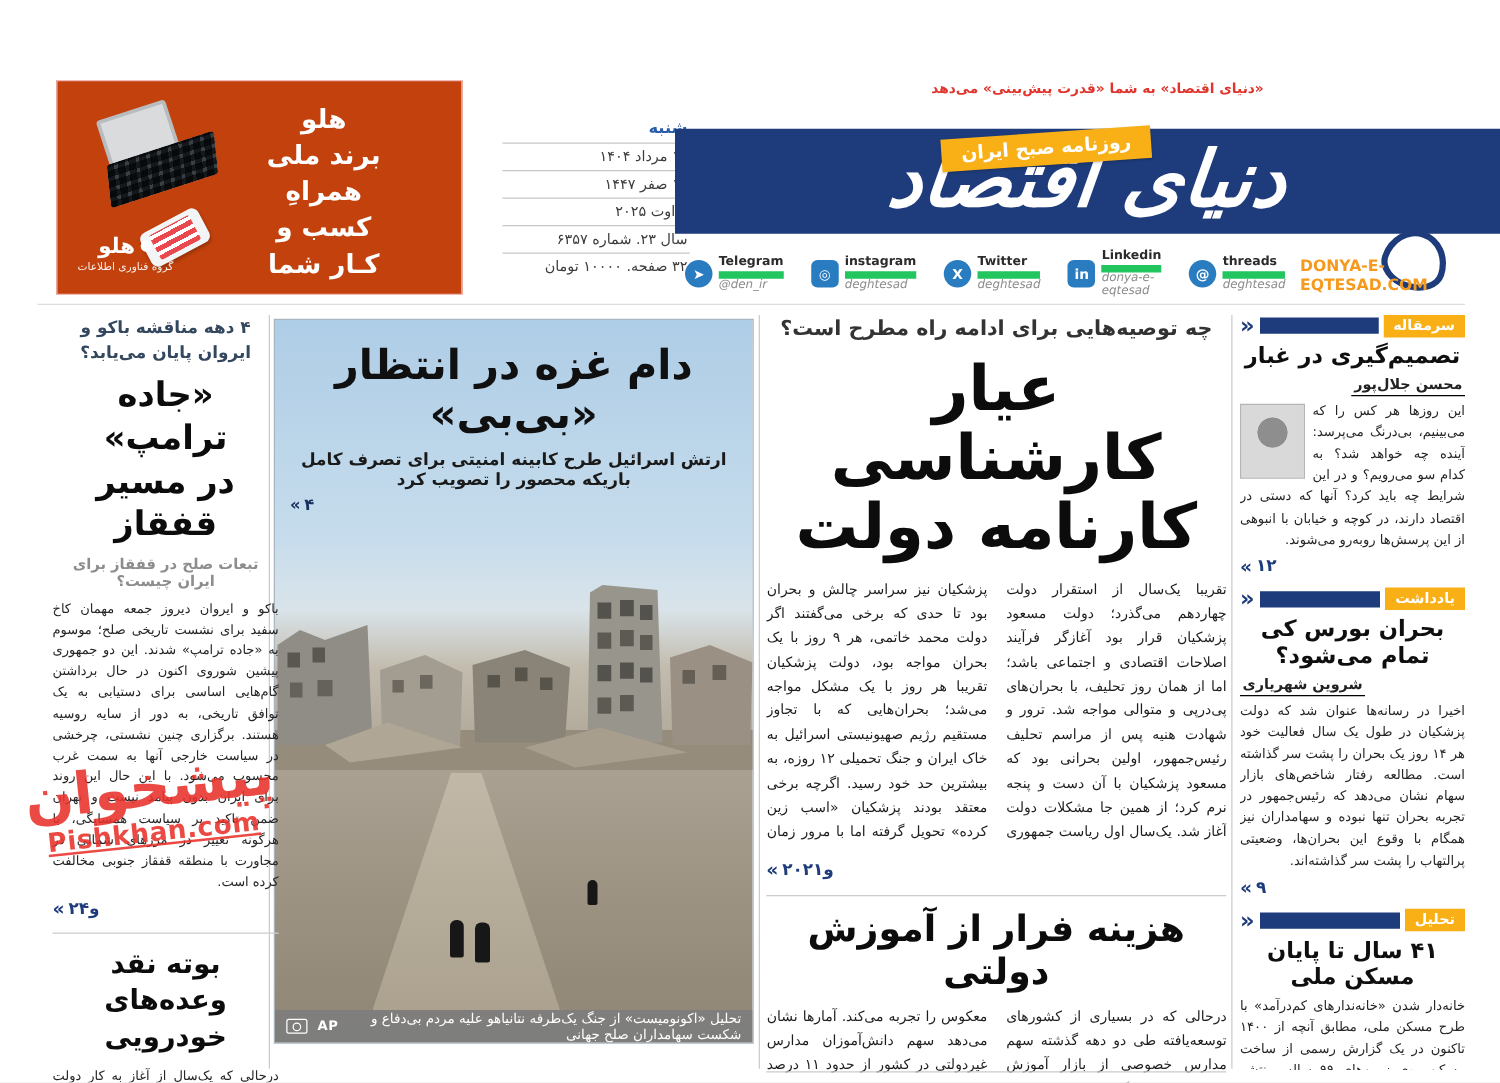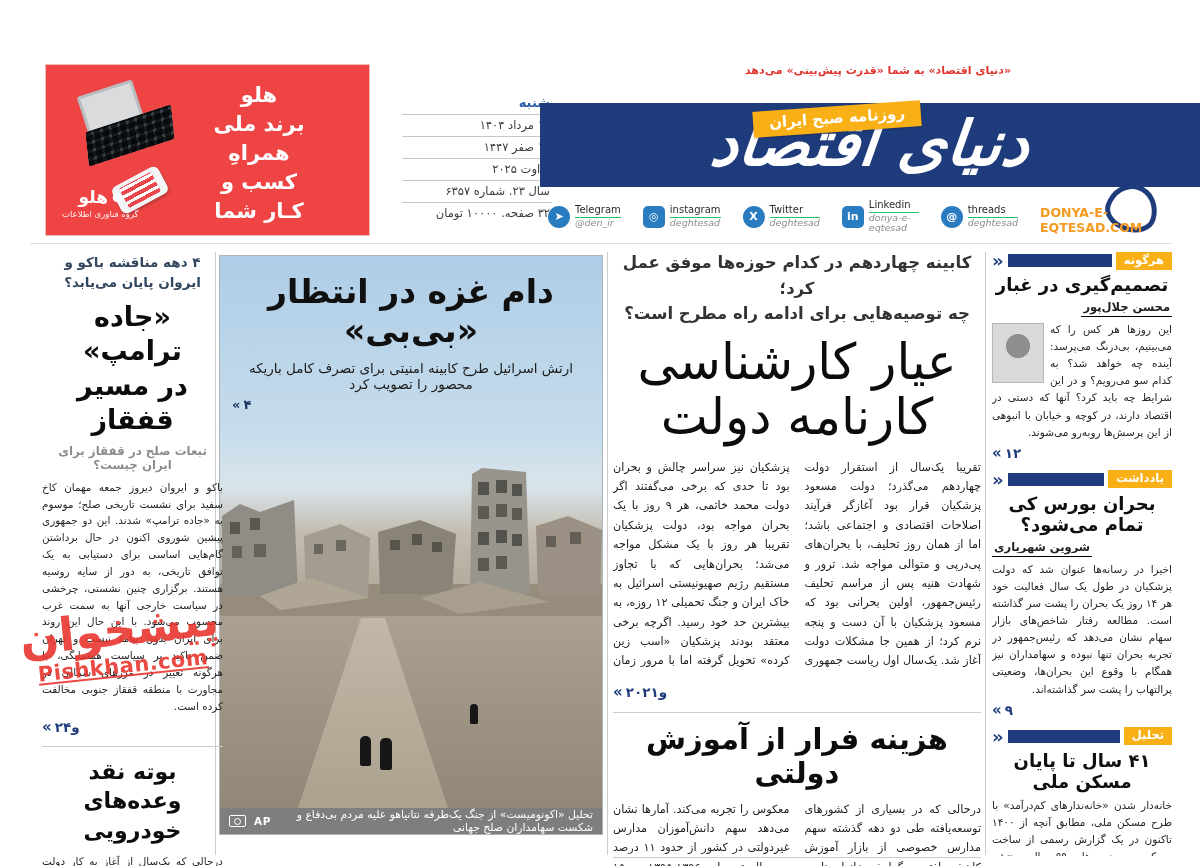--- a/index.html
+++ b/index.html
@@ -1,21 +1,21 @@
 <!DOCTYPE html>
 <html lang="fa" dir="rtl"><head>
 <meta charset="utf-8">
 <style>
   * { margin:0; padding:0; box-sizing:border-box; }
   html,body { background:#e9e9e9; }
   body { font-family:"DejaVu Sans","Liberation Sans",sans-serif; }
   .page { position:relative; width:1200px; height:866px; background:#fff; overflow:hidden; direction:rtl; margin:0 auto; }
 
   
-  .ad { position:absolute; left:45px; top:64px; width:325px; height:172px; background:#ef4444; border:1px solid #f0b9ba; overflow:hidden; }
+  .ad { position:absolute; left:45px; top:64px; width:325px; height:172px; background:#c2410c; border:1px solid #f0b9ba; overflow:hidden; }
   .ad-text { position:absolute; right:34px; top:16px; width:152px; text-align:center; color:#fff; font-weight:bold; font-size:21px; line-height:1.38; }
   .laptop { position:absolute; left:34px; top:18px; width:92px; height:74px; transform:rotate(-18deg); }
   .laptop .scr { position:absolute; left:6px; top:0; width:58px; height:40px; background:#d9dbdd; border:3px solid #b9bcbf; border-radius:3px; }
   .laptop .kbd { position:absolute; left:0; top:36px; width:90px; height:34px; background:#9aa0a5; border-radius:3px;
                  background-image:repeating-linear-gradient(90deg,#3a3d40 0 6px,#9aa0a5 6px 9px),repeating-linear-gradient(0deg,#3a3d40 0 5px,#9aa0a5 5px 8px); background-blend-mode:multiply; transform:skewX(-12deg); }
   .phone { position:absolute; left:68px; bottom:30px; width:52px; height:30px; background:#f3f4f5; border-radius:6px; transform:rotate(-28deg); box-shadow:0 2px 3px rgba(0,0,0,.25); }
   .phone::after { content:""; position:absolute; inset:4px 8px; background:repeating-linear-gradient(0deg,#e9494e 0 4px,#fff 4px 7px); border-radius:2px; }
   .ad-brand { position:absolute; left:16px; bottom:16px; text-align:center; color:#fff; direction:rtl; }
   .ad-brand .b1 { font-size:17px; font-weight:900; }
   .ad-brand .b1::before { content:"⬤"; font-size:9px; color:#fff; margin-left:4px; vertical-align:3px; }
@@ -31,49 +31,49 @@
   .slogan { position:absolute; left:742px; top:64px; width:272px; text-align:center; color:#e0342d; font-weight:bold; font-size:11px; }
   .badge { position:absolute; left:753px; top:106px; background:#f9b016; color:#fff; font-weight:bold; font-size:15px; padding:3px 16px 5px; transform:rotate(-4deg); z-index:3; box-shadow:0 1px 2px rgba(0,0,0,.2); }
   .swash { position:absolute; left:1106px; top:184px; width:52px; height:48px; border:5px solid #1e3c7b; border-radius:50% 50% 50% 50%/60% 60% 40% 40%; transform:rotate(18deg); background:#fff; }
   .website { position:absolute; left:1040px; top:205px; color:#f59a1e; font-weight:bold; font-size:12.5px; direction:ltr; z-index:4; background:rgba(255,255,255,.0); }
 
   .social { position:absolute; left:548px; top:199px; width:470px; direction:ltr; display:flex; gap:22px; z-index:2; }
   .soc { display:flex; gap:5px; align-items:center; }
   .soc .ic { width:22px; height:22px; border-radius:50%; background:#2a7cc0; color:#fff; font-size:11px; font-weight:bold; display:flex; align-items:center; justify-content:center; flex:none; font-family:"DejaVu Sans",sans-serif; }
   .soc .ic.sq { border-radius:5px; }
   .soc .tx { line-height:1.15; }
-  .soc .nm { font-size:10px; font-weight:normal; color:#2b2b2b; border-bottom:1px solid #22c55e; padding-bottom:1px; }
+  .soc .nm { font-size:10px; font-weight:bold; color:#2b2b2b; border-bottom:6px solid #22c55e; padding-bottom:1px; }
   .soc .hd { font-size:9.5px; color:#8b8b8b;font-style:italic; }
 
   .hline-top { position:absolute; left:30px; width:1142px; top:243px; border-top:1px solid #ddd; }
   .vdiv { position:absolute; top:252px; height:603px; width:1px; background:#ccc; }
 
   
   .photo { position:absolute; left:219px; top:255px; width:384px; height:580px; border:1px solid #a9b6c0;
            background:linear-gradient(180deg,#aecde6 0%,#c6dcec 30%,#d9e4ea 40%,#c3bcae 48%,#aaa192 62%,#9b9181 82%,#8e8575 100%); overflow:hidden; }
   .ph-head { position:absolute; top:16px; left:12px; right:12px; text-align:center; z-index:3; }
   .ph-title { font-size:33px; font-weight:900; color:#101010; letter-spacing:-0.5px; }
-  .ph-sub { font-size:13.5px; font-weight:normal; color:#1a1a1a; margin-top:10px; }
+  .ph-sub { font-size:13.5px; font-weight:bold; color:#1a1a1a; margin-top:10px; }
   .ph-ref { display:flex; direction:ltr; gap:3px; margin-top:5px; color:#17305f; font-weight:bold; font-size:13px; }
   .city { position:absolute; left:0; top:210px; width:384px; height:150px; }
   .road { position:absolute; bottom:26px; left:78px; width:150px; height:190px; background:linear-gradient(#c7bead,#b2a894); clip-path:polygon(42% 0,58% 0,100% 100%,0 100%); opacity:.8; }
   .fig { position:absolute; background:#171717; border-radius:5px 5px 2px 2px; }
   .f1 { width:11px; height:30px; left:140px; bottom:68px; }
   .f2 { width:12px; height:32px; left:160px; bottom:64px; }
   .f3 { width:8px; height:20px; left:250px; bottom:110px; }
   .ph-cap { position:absolute; left:0; right:0; bottom:0; height:26px; background:rgba(125,125,125,.94); color:#fff; display:flex; align-items:center; gap:8px; padding:0 9px; font-size:10.8px; z-index:4; }
   .ph-cap .sp { flex:1; }
   .cam { width:17px; height:12px; border:1.6px solid #fff; border-radius:2px; position:relative; flex:none; }
   .cam::after { content:""; position:absolute; left:4.2px; top:1.6px; width:5px; height:5px; border:1.5px solid #fff; border-radius:50%; }
   .ap { font-weight:bold; font-size:10.5px; letter-spacing:.5px; direction:ltr; }
 
   
   .col-main { position:absolute; left:613px; top:250px; width:368px; }
   .kicker { text-align:center; font-weight:bold; font-size:16.5px; color:#333; line-height:1.55; }
-  .mtitle { text-align:center; font-weight:400; font-size:50px; color:#0c0c0c; line-height:1.1; margin-top:8px; letter-spacing:-1.5px; }
+  .mtitle { text-align:center; font-weight:700; font-size:50px; color:#0c0c0c; line-height:1.1; margin-top:8px; letter-spacing:-1.5px; }
   .cols2 { column-count:2; column-gap:15px; font-size:11.2px; line-height:1.73; text-align:justify; color:#1d1d1d; overflow:hidden; }
   .mbody { margin-top:13px; height:222px; }
   .pref { display:flex; direction:ltr; gap:3px; color:#1e3c7b; font-weight:bold; font-size:13.5px; margin-top:3px; align-items:center; }
   .pref .ch { font-size:15px; }
   .mdiv { border-top:1px solid #ccc; margin:11px 0 9px; }
   .m2title { text-align:center; font-weight:900; font-size:29px; color:#0c0c0c; letter-spacing:-0.5px; }
   .m2body { margin-top:10px; height:130px; }
   .bline { position:absolute; left:613px; width:368px; top:857px; border-top:1px solid #ccc; }
 
   
@@ -234,21 +234,20 @@
     <div class="ph-cap">
       <span>تحلیل «اکونومیست» از جنگ یک‌طرفه نتانیاهو علیه مردم بی‌دفاع و شکست سهامداران صلح جهانی</span>
       <span class="sp"></span>
       <span class="ap">AP</span>
       <span class="cam"></span>
     </div>
   </div>
 
   <div class="col-main">
     <div class="kicker">
-      <div>کابینه چهاردهم در کدام حوزه‌ها موفق عمل کرد؛</div>
         <div>چه توصیه‌هایی برای ادامه راه مطرح است؟</div>
     </div>
     <div class="mtitle">
       <div>عیار کارشناسی</div>
         <div>کارنامه دولت</div>
     </div>
     <div class="cols2 mbody">
       <span>تقریبا یک‌سال از استقرار دولت چهاردهم می‌گذرد؛ دولت مسعود پزشکیان قرار بود آغازگر فرآیند اصلاحات اقتصادی و اجتماعی باشد؛ اما از همان روز تحلیف، با بحران‌های پی‌درپی و متوالی مواجه شد. ترور و شهادت هنیه پس از مراسم تحلیف رئیس‌جمهور، اولین بحرانی بود که مسعود پزشکیان با آن دست و پنجه نرم کرد؛ از همین جا مشکلات دولت آغاز شد. یک‌سال اول ریاست جمهوری پزشکیان نیز سراسر چالش و بحران بود تا حدی که برخی می‌گفتند اگر دولت محمد خاتمی، هر ۹ روز با یک بحران مواجه بود، دولت پزشکیان تقریبا هر روز با یک مشکل مواجه می‌شد؛ بحران‌هایی که با تجاوز مستقیم رژیم صهیونیستی اسرائیل به خاک ایران و جنگ تحمیلی ۱۲ روزه، به بیشترین حد خود رسید.</span> <span>اگرچه برخی معتقد بودند پزشکیان «اسب زین کرده» تحویل گرفته اما با مرور زمان و شدت گرفتن بحران‌های گوناگون نظیر بحران کسری برق و کمبود آب مشخص شد که پزشکیان در واقع میراث‌دار یک «اسب بی‌یال و دم» است. در این یک‌سال، کارشناسان گوناگون انتقادهایی را متوجه دولت چهاردهم می‌دانند. البته آنها معتقدند که دولت پزشکیان به‌طور کلی امکان دریافت نمره قبولی را دارد؛ چرا که همزمان که با مشکلات داخلی همچون کسری میزان عرضه آب و برق مواجه است، توانست ۱۲ روز در برابر دشمن خارجی ایستادگی کند. «باشگاه اقتصاددانان» به مناسبت گذشت یک‌سال از شروع به کار دولت چهاردهم، در این شماره به بررسی نظرات ۱۳ نفر از کارشناسان پرداخت و ضمن ارزیابی عملکرد دولت، چند توصیه نیز به رئیس‌جمهور و کابینه او ارائه شده است.</span>
     </div>
     <div class="pref">
@@ -261,21 +260,21 @@
       <span>درحالی که در بسیاری از کشورهای توسعه‌یافته طی دو دهه گذشته سهم مدارس خصوصی از بازار آموزش کاهش یافته و گرایش خانواده‌ها به استفاده از سیستم آموزش عمومی تقویت شده است، ایران مسیری معکوس را تجربه می‌کند. آمارها نشان می‌دهد سهم دانش‌آموزان مدارس غیردولتی در کشور از حدود ۱۱ درصد در سال تحصیلی ۱۳۹۶-۱۳۹۵ به ۱۵ درصد در سال جاری رسیده است، رقمی بالاتر از ایالات متحده (۹ درصد) و بریتانیا (۵.۶ درصد).</span> 
     </div>
 
   </div>
   <div class="bline"></div>
 
   <div class="col-right">
 
     <div class="sec">
       <div class="sec-head">
-        <span class="sec-label">هرگونه</span>
+        <span class="sec-label">سرمقاله</span>
         <span class="sec-bar"></span>
         <span class="sec-chev">«</span>
       </div>
       <div class="sec-title">تصمیم‌گیری در غبار</div>
       <div class="sec-author"><span>محسن جلال‌پور</span></div>
       <div class="sec-body">
         <span class="avatar"></span>
         <span>این روزها هر کس را که می‌بینیم، بی‌درنگ می‌پرسد: آینده چه خواهد شد؟ به کدام سو می‌رویم؟ و در این شرایط چه باید کرد؟ آنها که دستی در اقتصاد دارند، در کوچه و خیابان با انبوهی از این پرسش‌ها روبه‌رو می‌شوند.</span>
       </div>
       <div class="pref">

